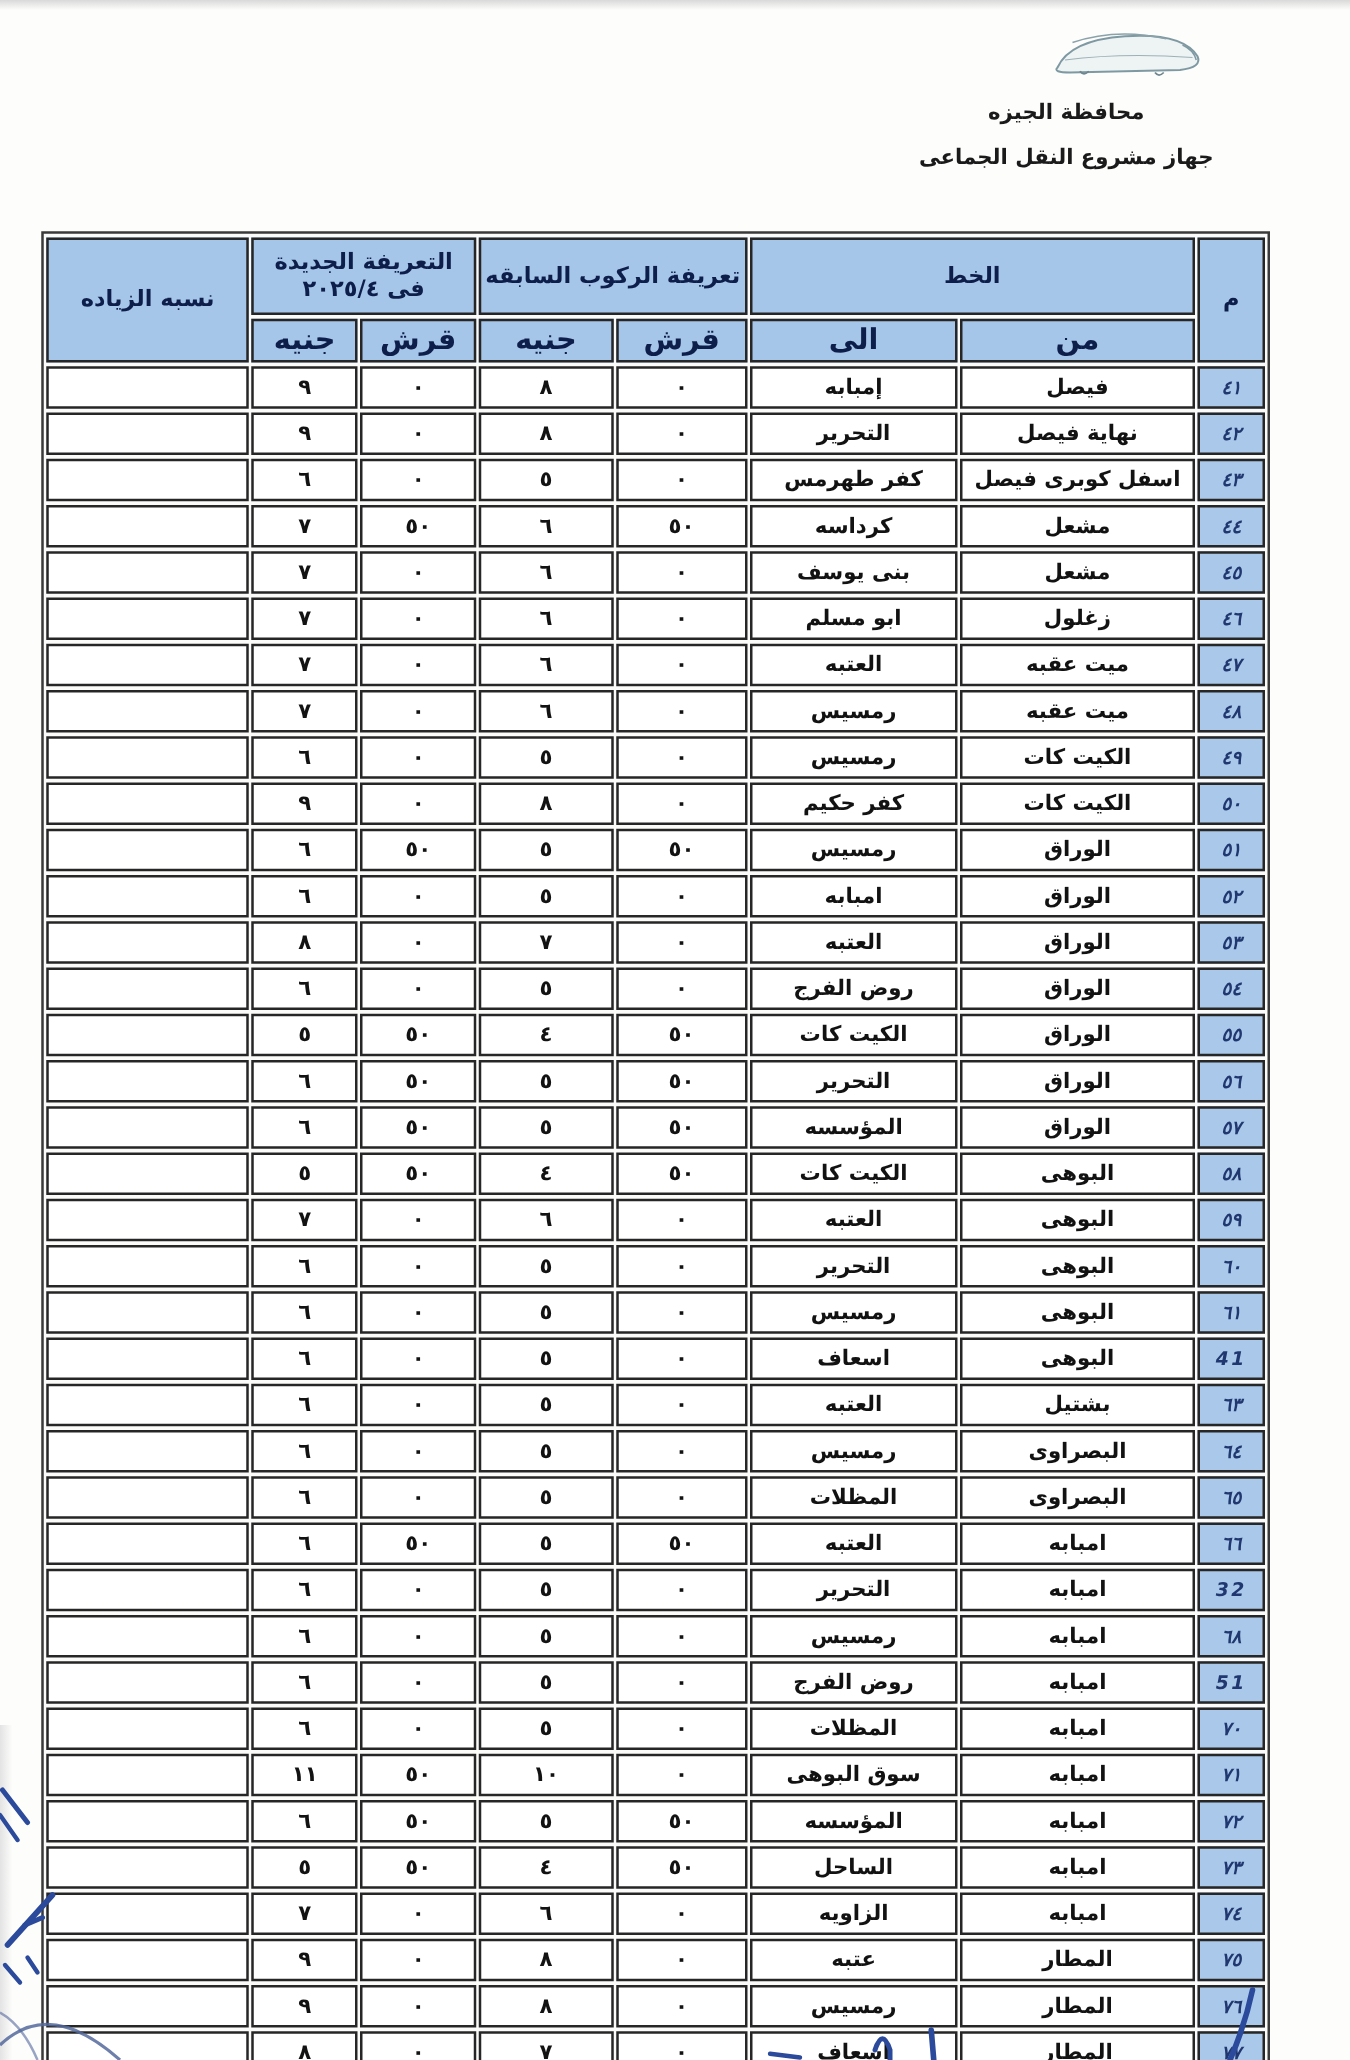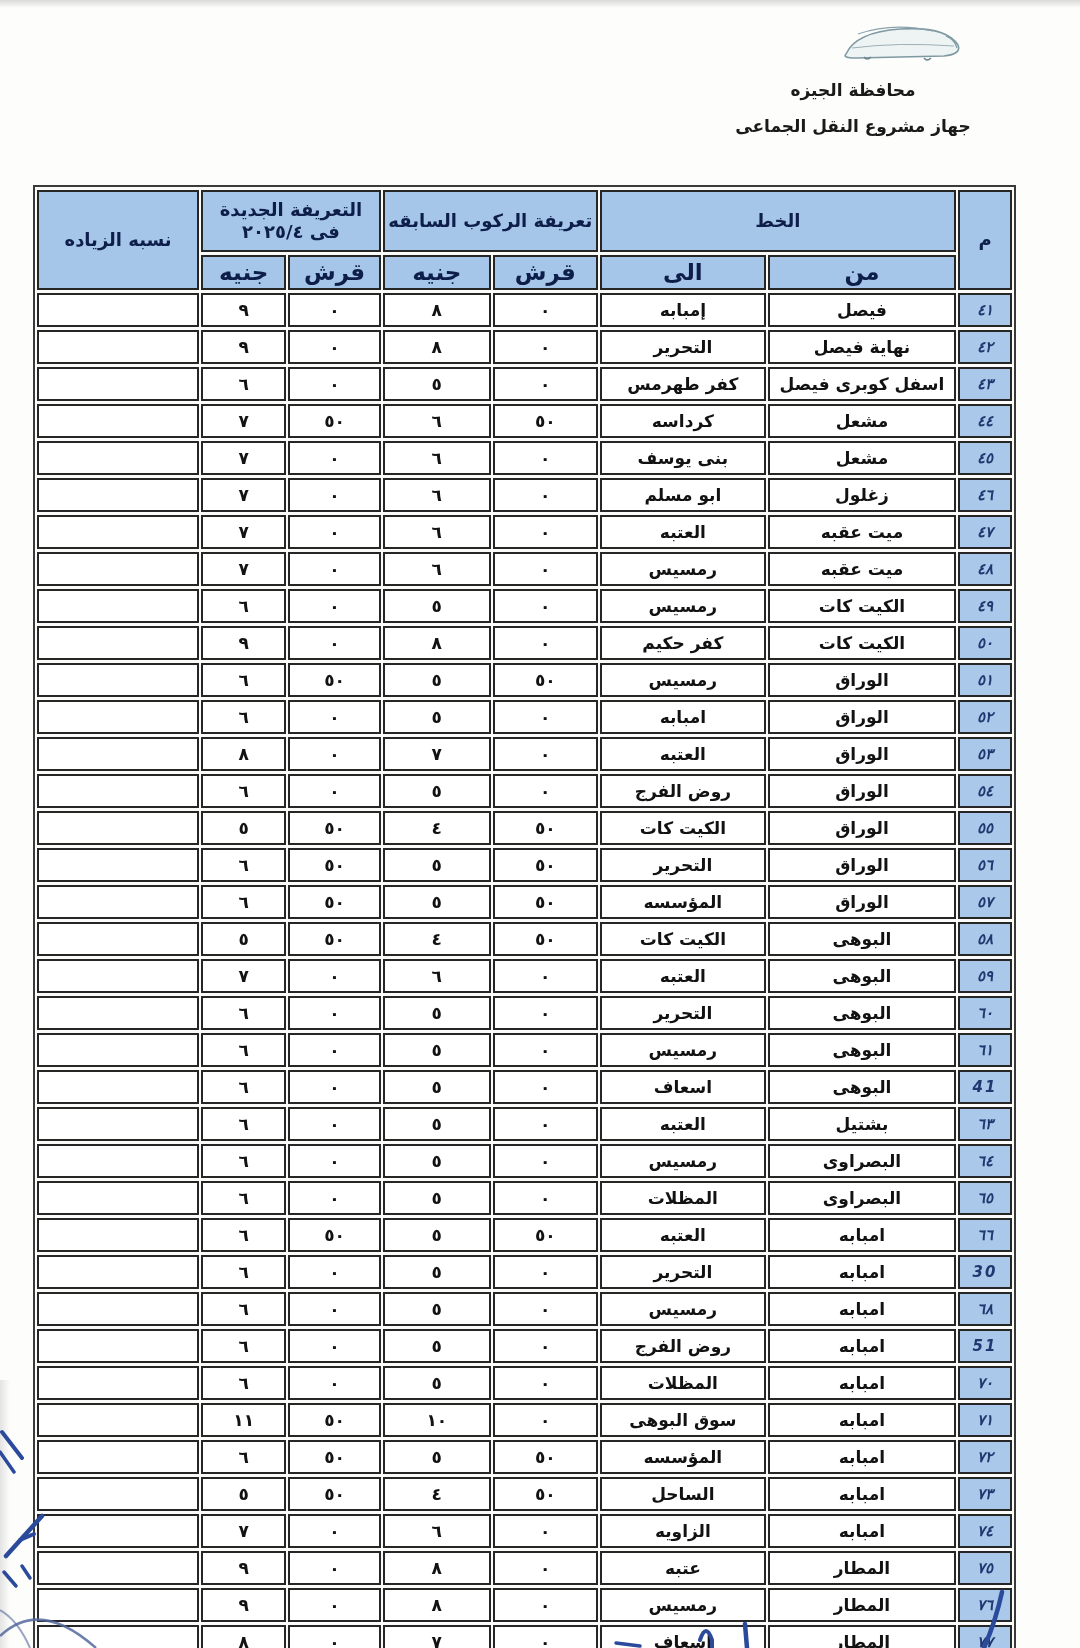--- a/index.html
+++ b/index.html
@@ -357,21 +357,21 @@
       <td class="c-num">٦٦</td>
       <td class="c-from">امبابه</td>
       <td class="c-to">العتبه</td>
       <td class="c-q">٥٠</td>
       <td class="c-g">٥</td>
       <td class="c-q">٥٠</td>
       <td class="c-g">٦</td>
       <td class="c-inc"></td>
     </tr>
           <tr>
-      <td class="c-num">30</td>
+      <td class="c-num">32</td>
       <td class="c-from">امبابه</td>
       <td class="c-to">التحرير</td>
       <td class="c-q">٠</td>
       <td class="c-g">٥</td>
       <td class="c-q">٠</td>
       <td class="c-g">٦</td>
       <td class="c-inc"></td>
     </tr>
           <tr>
       <td class="c-num">٦٨</td>

